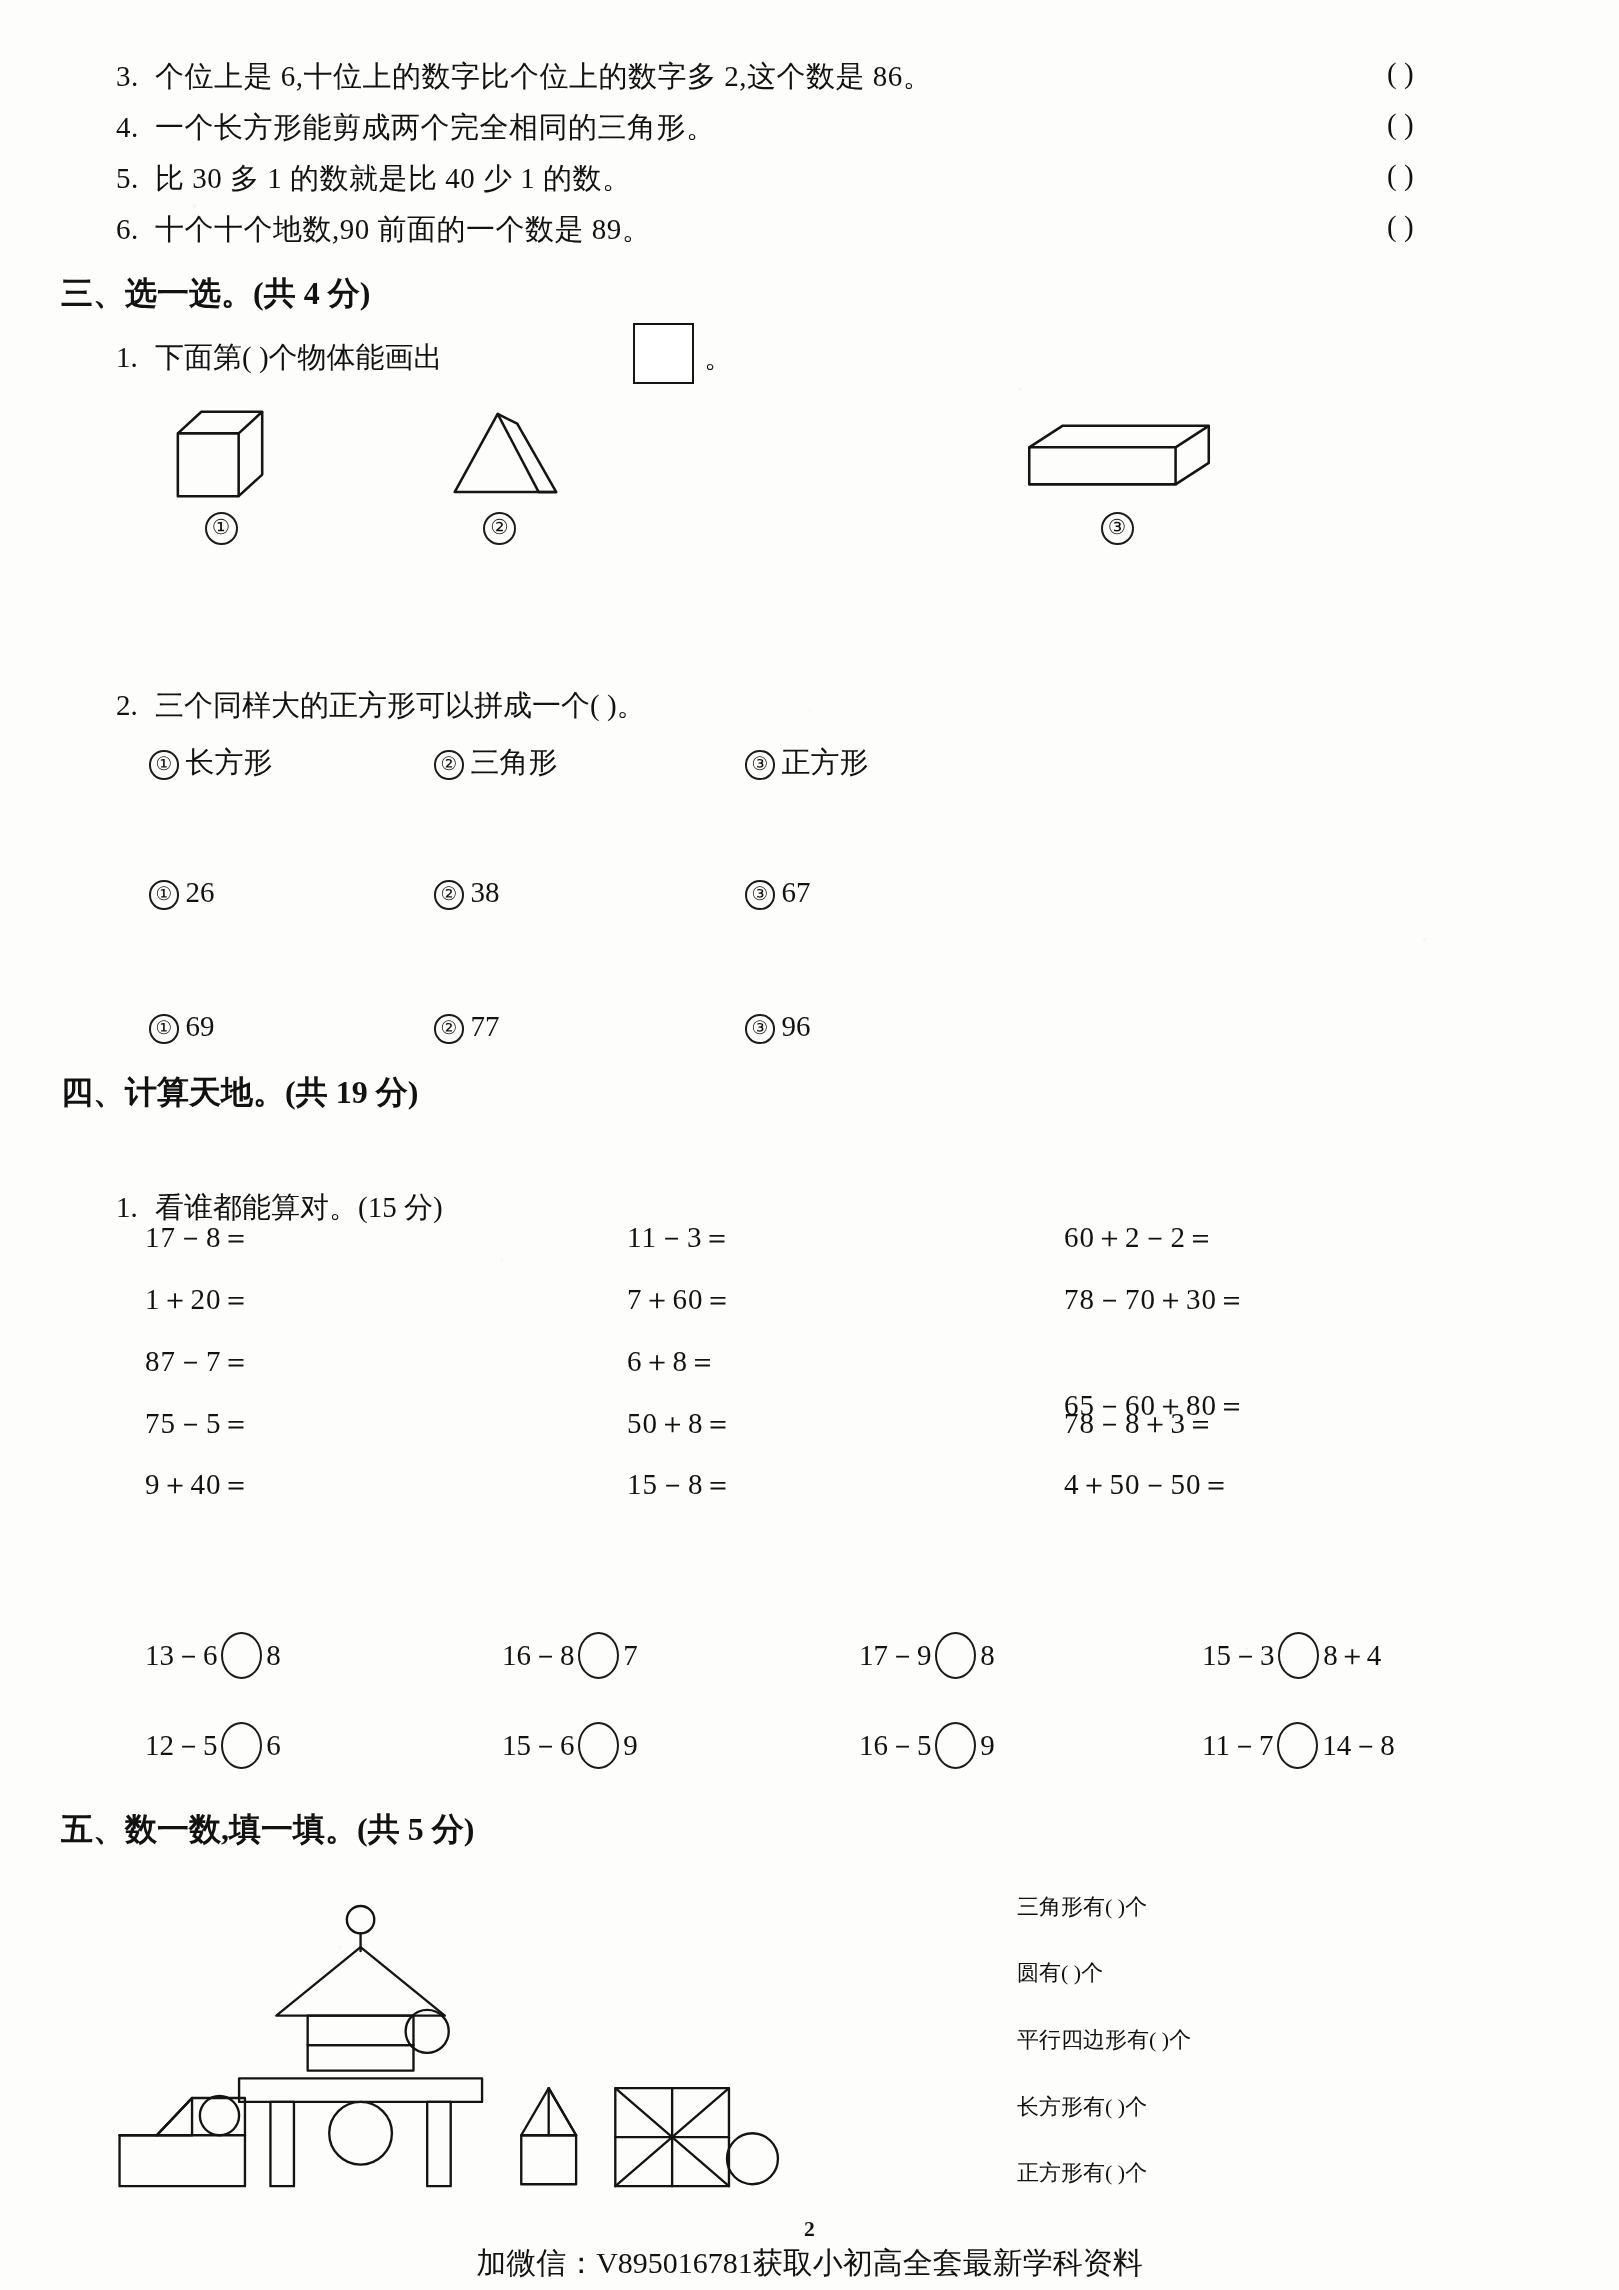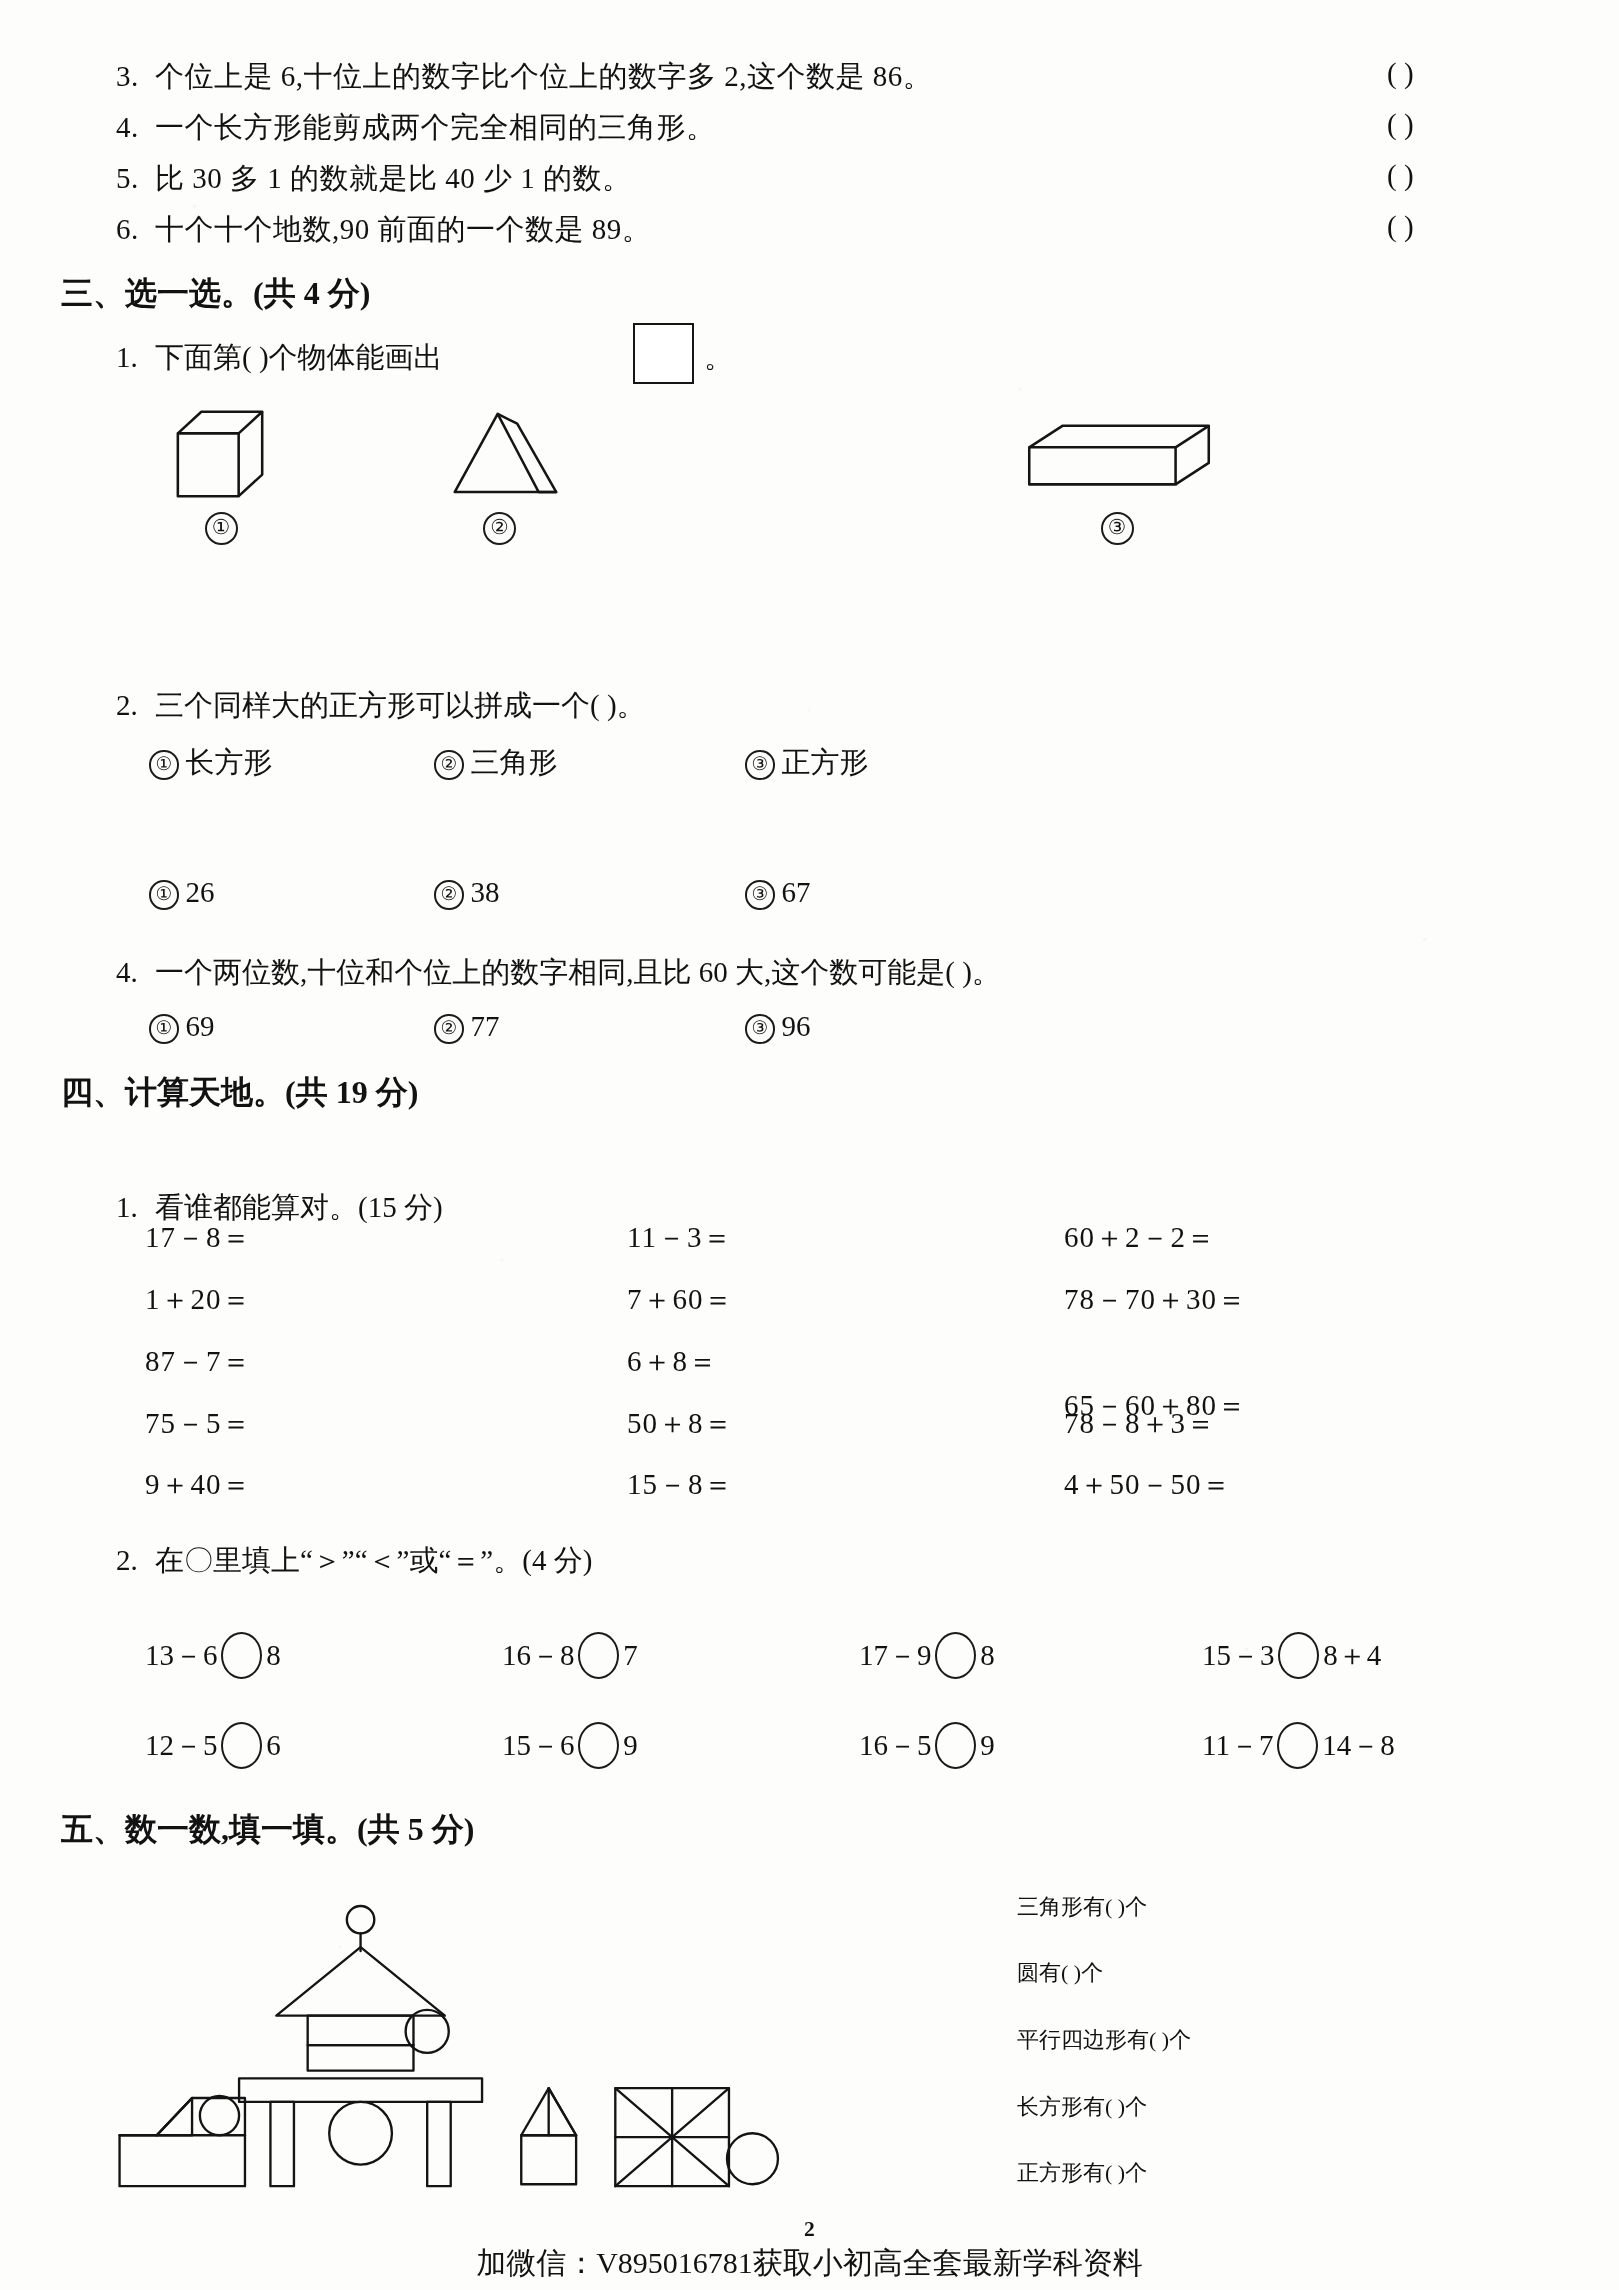--- a/index.html
+++ b/index.html
@@ -175,23 +175,20 @@
     <div class="opt-line" style="left:149px;top:876px;">
       <span class="label-circ">①</span><span>26</span>
     </div>
     <div class="opt-line" style="left:434px;top:876px;">
       <span class="label-circ">②</span><span>38</span>
     </div>
     <div class="opt-line" style="left:745px;top:876px;">
       <span class="label-circ">③</span><span>67</span>
     </div>
 
-    <div class="q-line" style="left:116px;top:953px;">
-      <span class="qnum">4.</span><span>一个两位数,十位和个位上的数字相同,且比 60 大,这个数可能是(        )。</span>
-    </div>
     <div class="opt-line" style="left:149px;top:1010px;">
       <span class="label-circ">①</span><span>69</span>
     </div>
     <div class="opt-line" style="left:434px;top:1010px;">
       <span class="label-circ">②</span><span>77</span>
     </div>
     <div class="opt-line" style="left:745px;top:1010px;">
       <span class="label-circ">③</span><span>96</span>
     </div>
 
@@ -212,23 +209,20 @@
     <div class="expr" style="left:627px;top:1342px;">6＋8＝</div>
     <div class="expr" style="left:627px;top:1404px;">50＋8＝</div>
     <div class="expr" style="left:627px;top:1465px;">15－8＝</div>
 
     <div class="expr" style="left:1064px;top:1218px;">60＋2－2＝</div>
     <div class="expr" style="left:1064px;top:1280px;">78－70＋30＝</div>
     <div class="expr" style="left:1064px;top:1342px;margin-top:44px;">65－60＋80＝</div>
     <div class="expr" style="left:1064px;top:1404px;">78－8＋3＝</div>
     <div class="expr" style="left:1064px;top:1465px;">4＋50－50＝</div>
 
-    <div class="q-line" style="left:116px;top:1541px;">
-      <span class="qnum">2.</span><span>在〇里填上“＞”“＜”或“＝”。(4 分)</span>
-    </div>
 
     <div class="cmp" style="left:145px;top:1632px;">
       <span>13－6</span>
         <span class="ocircle"></span>
         <span>8</span>
     </div>
     <div class="cmp" style="left:502px;top:1632px;">
       <span>16－8</span>
         <span class="ocircle"></span>
         <span>7</span>

